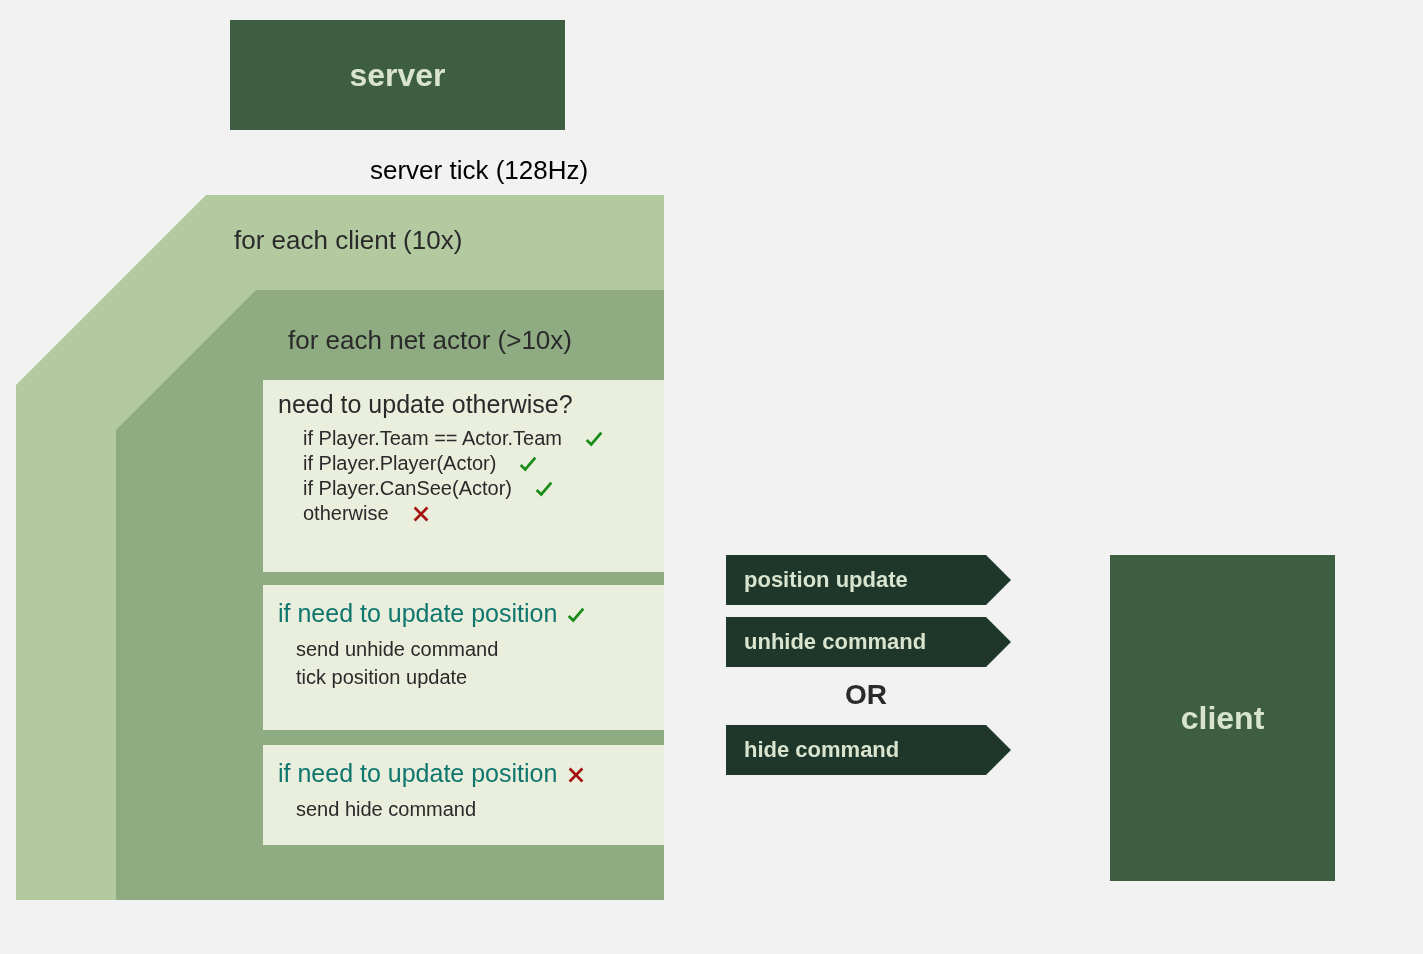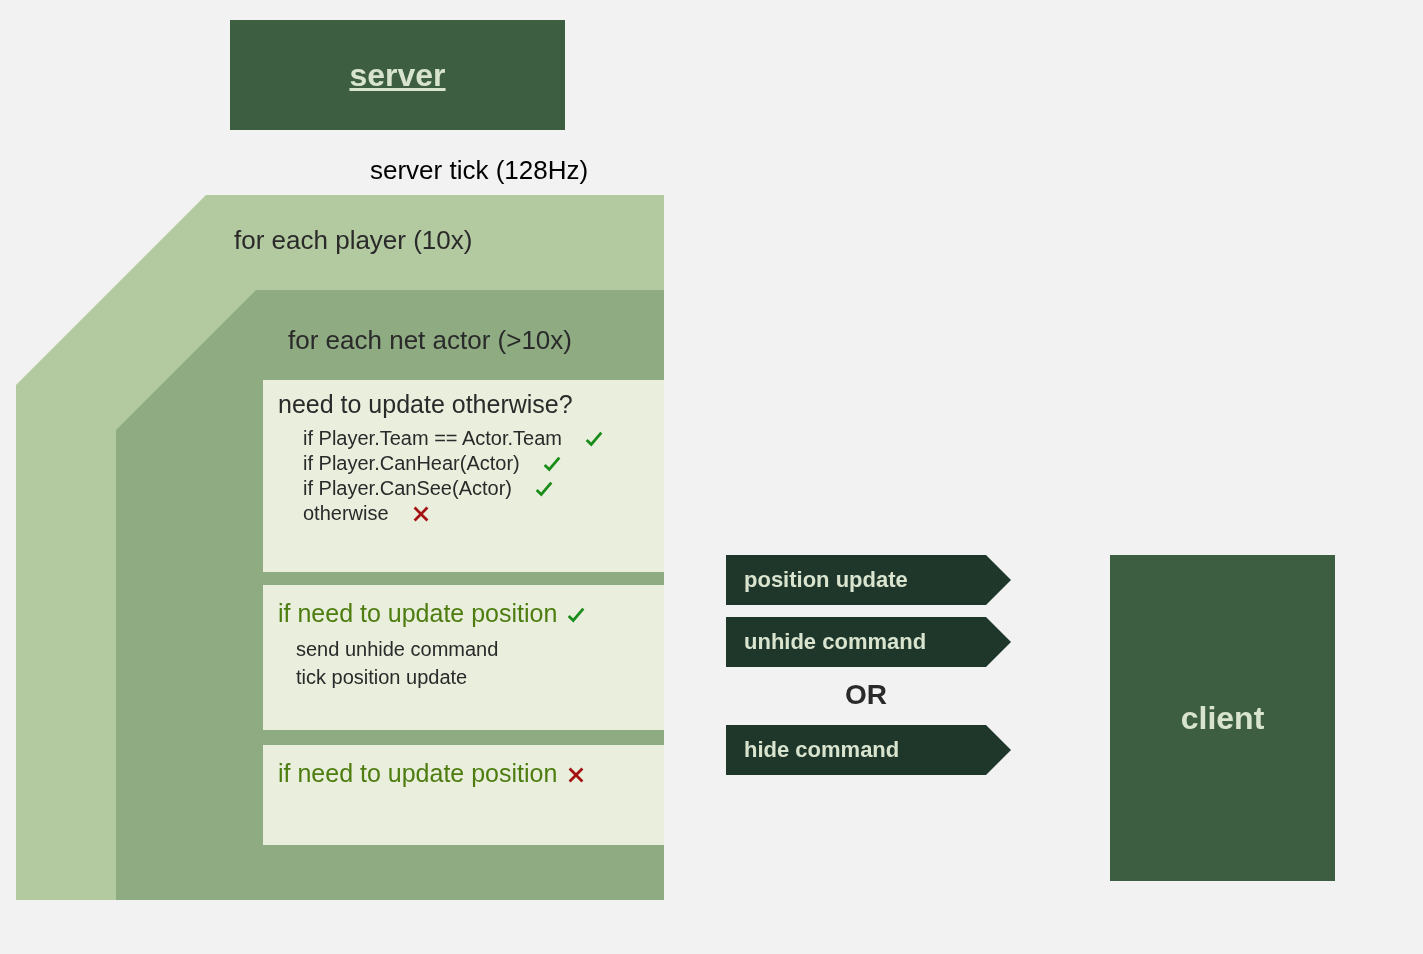--- a/index.html
+++ b/index.html
@@ -17,21 +17,20 @@
       top: 20px;
       width: 335px;
       height: 110px;
       background: #3d5e41;
       display: flex;
       align-items: center;
       justify-content: center;
       color: #d9e4cf;
       font-size: 32px;
       font-weight: bold;
-      text-decoration: underline;
     }
     .server-tick-label {
       position: absolute;
       left: 370px;
       top: 155px;
       font-size: 26px;
       color: #000000;
       font-weight: 500;
     }
     .outer-loop {
@@ -96,21 +95,21 @@
       position: absolute;
       left: 147px;
       top: 295px;
       width: 401px;
       height: 145px;
       background: #e9eedd;
       padding: 14px 15px;
     }
     .box-title {
       font-size: 25px;
-      color: #4d7c0f;
+      color: #0f766e;
       font-weight: 500;
       margin-bottom: 10px;
       display: flex;
       align-items: center;
       gap: 8px;
     }
     .action-line {
       font-size: 20px;
       color: #2a2a2a;
       margin-left: 18px;
@@ -193,37 +192,37 @@
 </head>
 <body>
 
 <div class="server-box">
   <span>server</span>
 </div>
 
 <div class="server-tick-label">server tick (128Hz)</div>
 
 <div class="outer-loop">
-  <div class="outer-loop-label">for each player (10x)</div>
+  <div class="outer-loop-label">for each client (10x)</div>
 
   <div class="inner-loop">
     <div class="inner-loop-label">for each net actor (&gt;10x)</div>
 
     <div class="decision-box">
       <div class="decision-title">need to update otherwise?</div>
       <div class="condition-line">
         <span>if Player.Team == Actor.Team</span>
         <span class="check-icon">
           <svg viewBox="0 0 24 24" fill="none" stroke="#1a8c1a" stroke-width="3">
               <path d="M4 13 L9 18 L20 5"></path>
             </svg>
         </span>
       </div>
       <div class="condition-line">
-        <span>if Player.CanHear(Actor)</span>
+        <span>if Player.Player(Actor)</span>
         <span class="check-icon">
           <svg viewBox="0 0 24 24" fill="none" stroke="#1a8c1a" stroke-width="3">
               <path d="M4 13 L9 18 L20 5"></path>
             </svg>
         </span>
       </div>
       <div class="condition-line">
         <span>if Player.CanSee(Actor)</span>
         <span class="check-icon">
           <svg viewBox="0 0 24 24" fill="none" stroke="#1a8c1a" stroke-width="3">
@@ -256,20 +255,21 @@
 
     <div class="falsy-box">
       <div class="box-title">
         <span>if need to update position</span>
         <span class="check-icon">
           <svg viewBox="0 0 24 24" fill="none" stroke="#a51212" stroke-width="3">
               <path d="M5 5 L19 19 M19 5 L5 19"></path>
             </svg>
         </span>
       </div>
+      <div class="action-line">send hide command</div>
     </div>
 
   </div>
 </div>
 
 <div class="arrow-group">
   <div class="arrow-banner">
     <span>position update</span>
   </div>
   <div class="arrow-banner">

